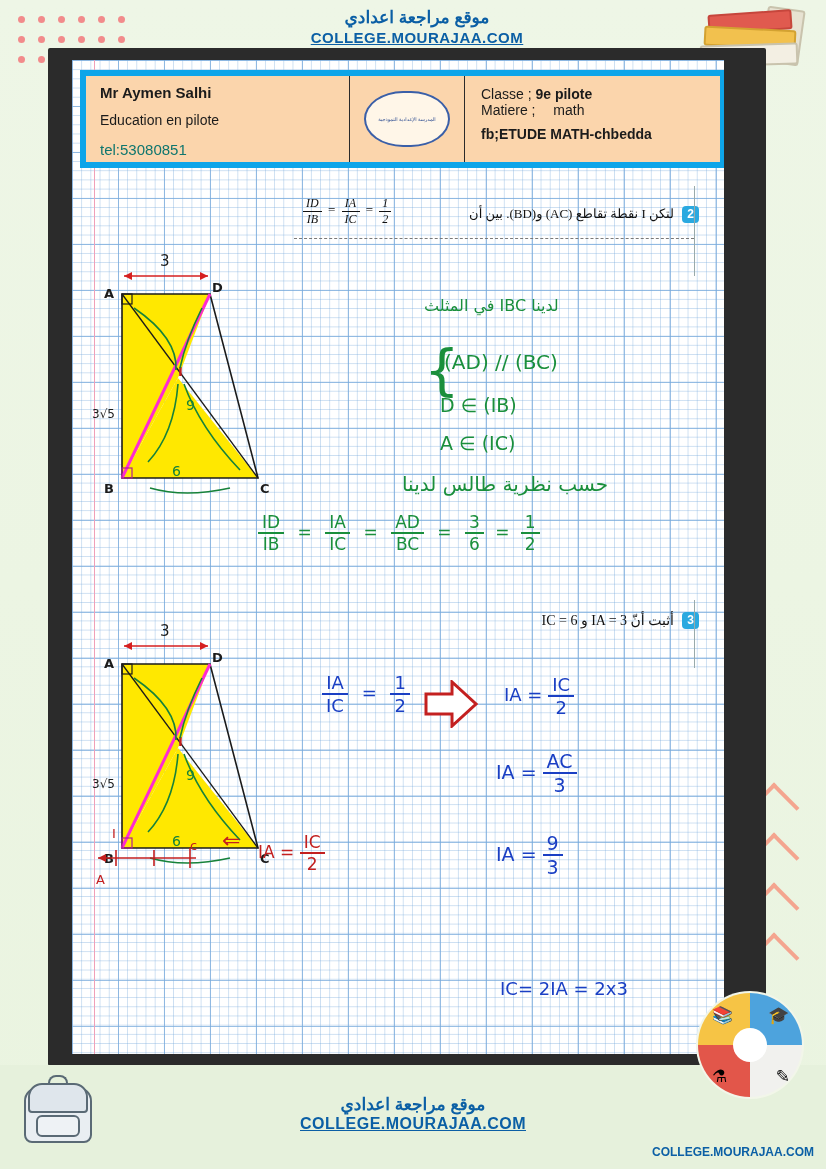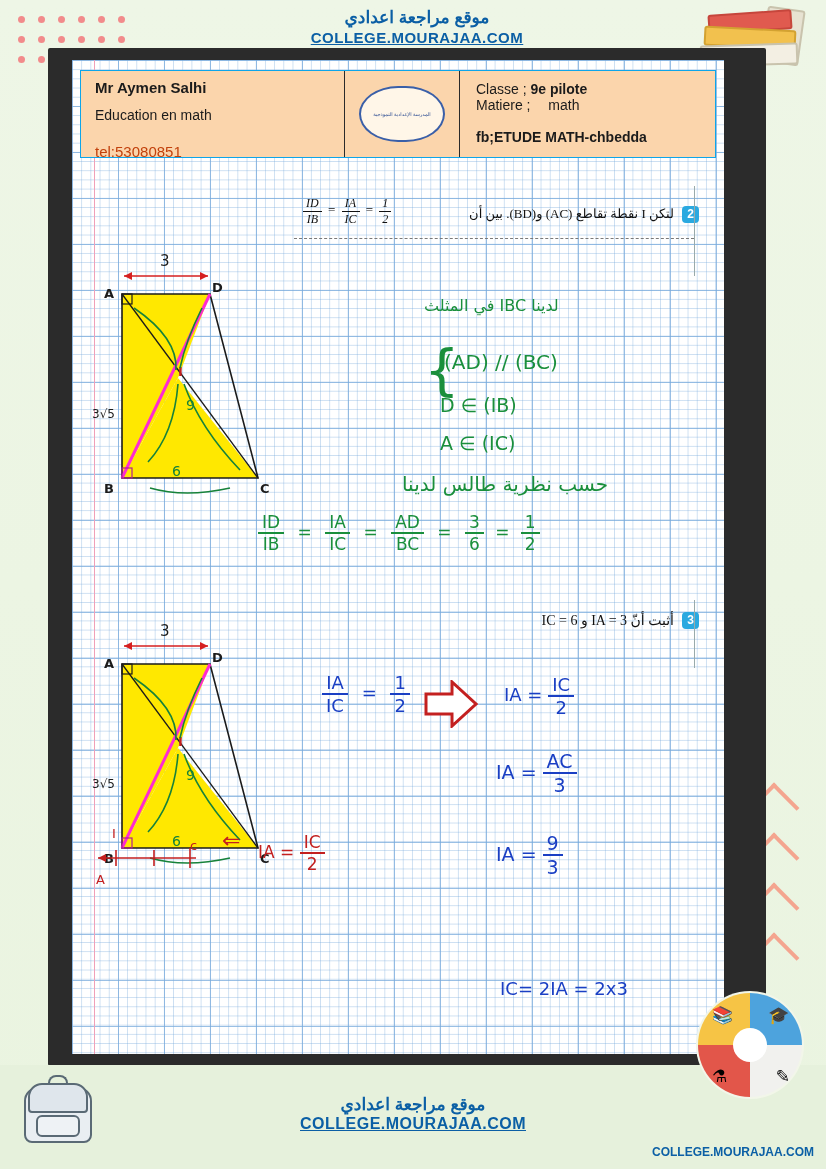--- a/index.html
+++ b/index.html
@@ -63,30 +63,30 @@
       linear-gradient(to bottom, rgba(120,170,220,.75) 1px, transparent 1px);
     background-size:9.2px 9.2px, 9.2px 9.2px, 46px 46px, 46px 46px;
   }
   .margin-line{
     position:absolute;left:22px;top:0;width:1px;height:994px;background:#f0a0b8;
   }
 
   
   .info{
     position:absolute;left:8px;top:10px;width:634px;height:86px;
-    background:#fbd5ac;border:1px solid #0ea5e9;
+    background:#fbd5ac;border:6px solid #0ea5e9;
     display:flex;
   }
   .info .col{position:relative;height:100%;}
   .info .c1{width:264px;border-right:1px solid #2b2b2b;padding:8px 0 0 14px;box-sizing:border-box;}
   .info .c2{width:114px;border-right:1px solid #2b2b2b;display:flex;align-items:center;justify-content:center;}
   .info .c3{flex:1;padding:8px 0 18px 16px;box-sizing:border-box;}
   .info .name{font-size:15px;font-weight:bold;color:#1b1b1b;}
   .info .sub{font-size:14px;color:#1b1b1b;margin-top:11px;}
-  .info .tel{font-size:15px;color:#c2410c;margin-top:20px;}
+  .info .tel{font-size:15px;color:#0f766e;margin-top:13px;}
   .info .line{font-size:14px;color:#1b1b1b;}
   .info .line b{font-weight:bold;}
   .info .line.first{margin-top:2px;}
   .stamp{
     width:86px;height:56px;border:2px solid #3a5fa8;border-radius:50%/55%;
     display:flex;align-items:center;justify-content:center;
     color:#2f4f93;font-size:5px;line-height:6px;text-align:center;
     background:#fff6e8;padding:3px;box-sizing:border-box;
   }
 
@@ -213,38 +213,38 @@
 
   <div class="sheet-dark"></div>
 
   <div class="sheet">
     <div class="grid"></div>
     <div class="margin-line"></div>
 
     <div class="info">
       <div class="col c1">
         <div class="name">Mr Aymen Salhi</div>
-        <div class="sub">Education en math</div>
+        <div class="sub">Education en pilote</div>
         <div class="tel">tel:53080851</div>
       </div>
       <div class="col c2">
         <div class="stamp">
           <span>المدرسة الإعدادية النموذجية</span>
         </div>
       </div>
       <div class="col c3">
         <div class="line first">
           <span>Classe ;</span>
           <b>9e pilote</b>
         </div>
         <div class="line">
           <span>Matiere ;</span>
           <span style="margin-left:14px">math</span>
         </div>
-        <div class="line" style="margin-top:16px">
+        <div class="line" style="margin-top:8px">
           <b>fb;ETUDE MATH-chbedda</b>
         </div>
       </div>
     </div>
 
     <div class="qbadge" style="left:610px;top:146px">2</div>
     <div class="qtext" style="left:310px;top:146px;width:292px">
       <span>لتكن I نقطة تقاطع (AC) و(BD). بين أن</span>
     </div>
     <div style="position:absolute;left:228px;top:136px;font-family:'Liberation Serif',serif;font-size:13px;color:#111;">

